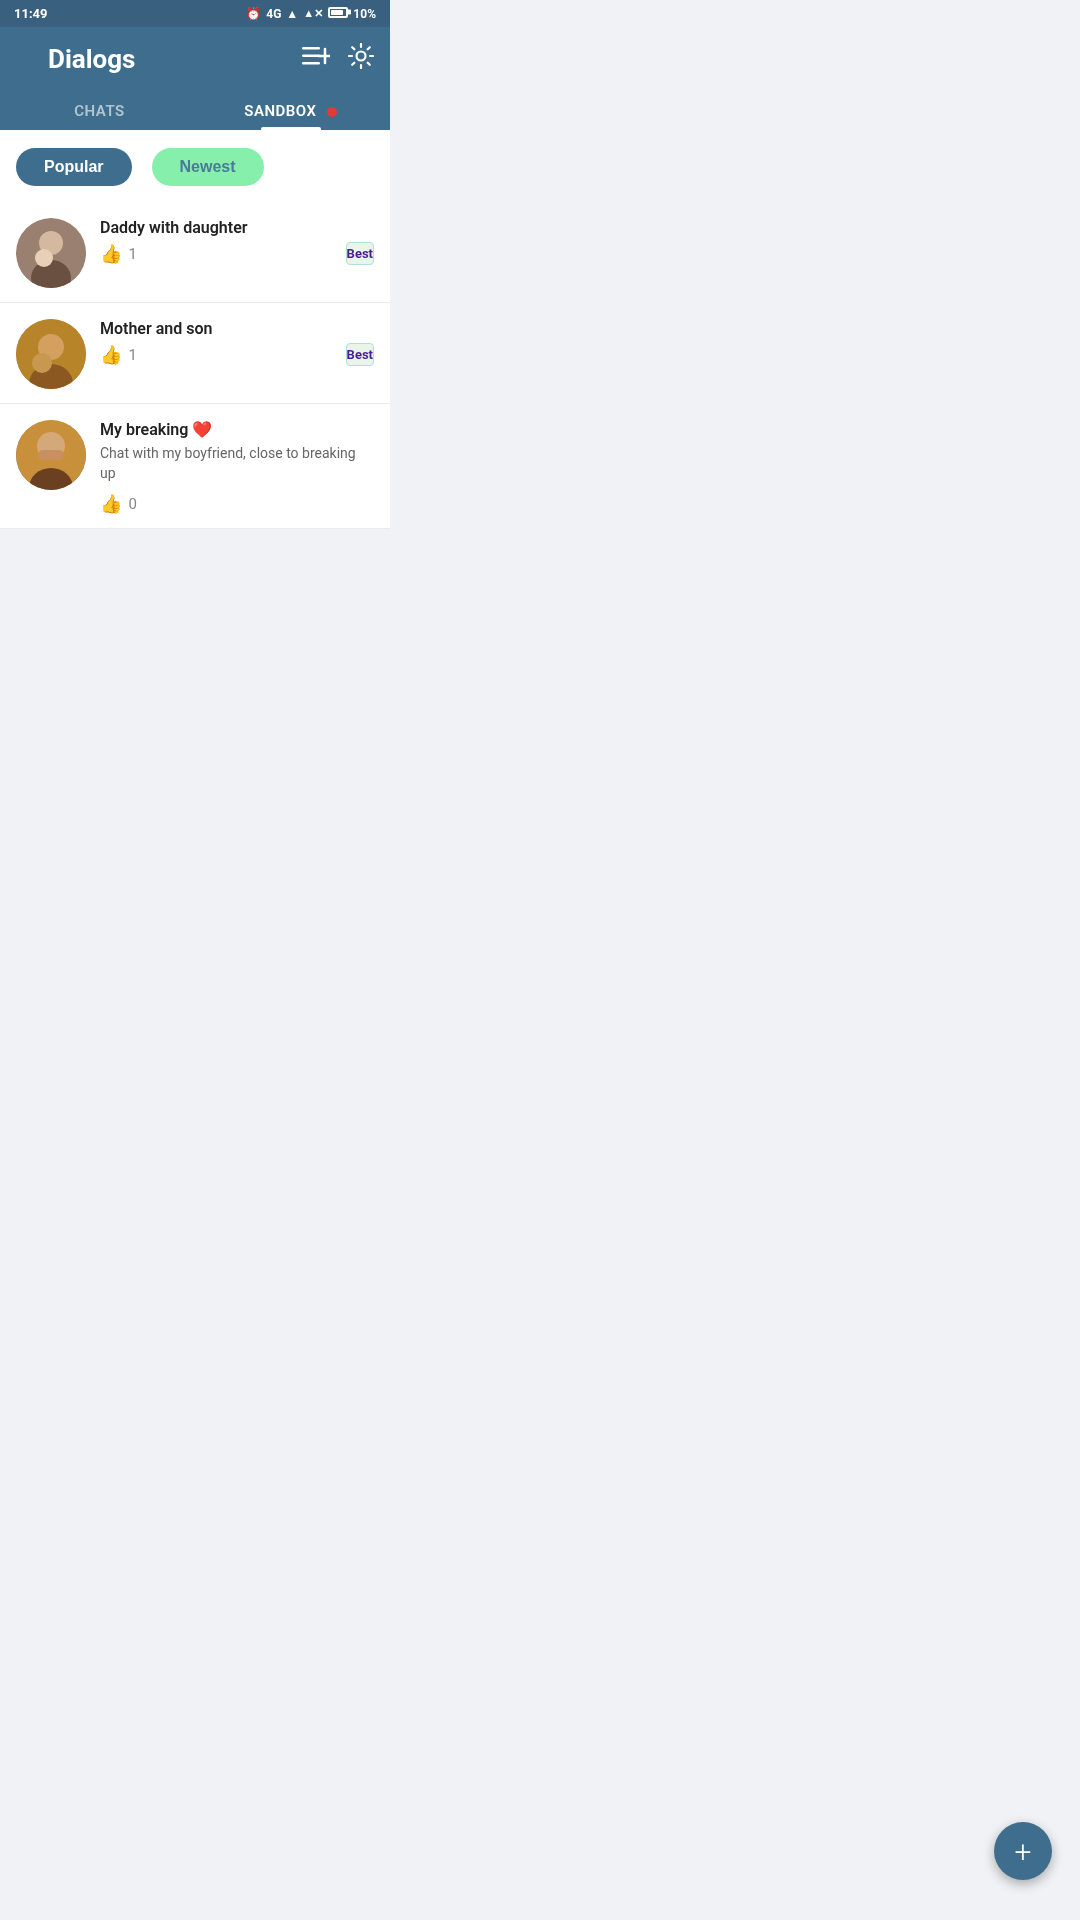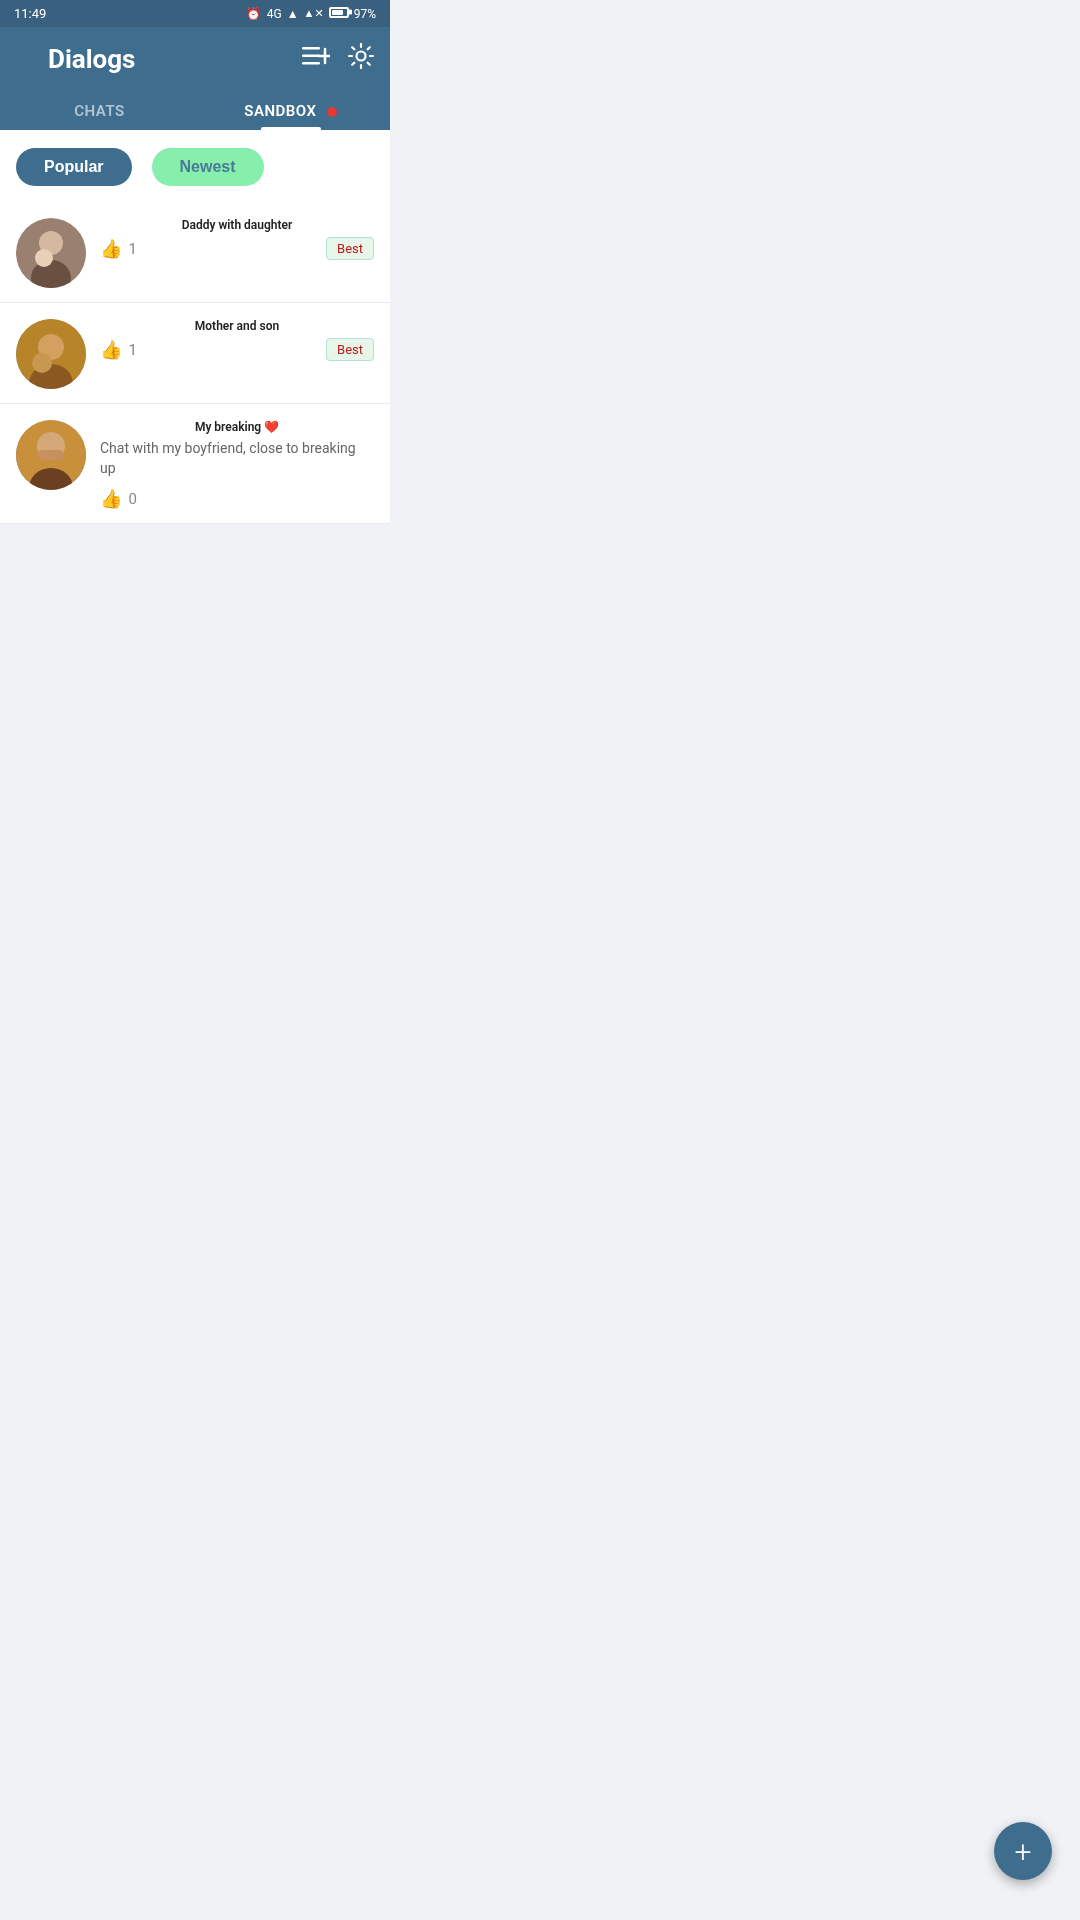--- a/index.html
+++ b/index.html
@@ -15,21 +15,21 @@
 
     
     .status-bar {
       background: #3a6080;
       color: #fff;
       display: flex;
       justify-content: space-between;
       align-items: center;
       padding: 6px 14px;
       font-size: 13px;
-      font-weight: 400;
+      font-weight: 700;
       text-align: center;
     }
     .status-right {
       display: flex;
       align-items: center;
       gap: 5px;
       font-size: 12px;
     }
     .battery-icon {
       display: inline-block;
@@ -185,25 +185,24 @@
       background: radial-gradient(circle at 50% 40%, #c8a060 40%, #7a5030 100%);
     }
     .avatar-3 {
       background: radial-gradient(circle at 50% 40%, #d4a870 40%, #8a6040 70%, #e8c890 100%);
     }
 
     .chat-info {
       flex: 1;
     }
     .chat-title {
-      font-size: 12px;
+      font-size: 16px;
       font-weight: 600;
       color: #222;
       margin-bottom: 5px;
-      text-align: center;
     }
     .chat-desc {
       font-size: 14px;
       color: #666;
       line-height: 1.4;
       margin-bottom: 10px;
     }
     .chat-footer {
       display: flex;
       align-items: center;
@@ -219,26 +218,26 @@
     .like-icon {
       font-size: 18px;
       color: #bbb;
     }
     .like-count {
       font-size: 15px;
       color: #888;
     }
     .best-badge {
       background: #e8f5e9;
-      color: #b91c1c;
+      color: #4c1d95;
       border: 1px solid #b2dfdb;
       border-radius: 4px;
-      padding: 3px 10px;
+      padding: 3px 0;
       font-size: 13px;
-      font-weight: 400;
+      font-weight: 700;
     }
 
     
     .fab {
       position: fixed;
       bottom: 40px;
       right: 28px;
       width: 58px;
       height: 58px;
       background: #3e6d8e;
@@ -265,21 +264,21 @@
 <div class="status-bar">
   <span>11:49</span>
   <div class="status-right">
     <span>⏰</span>
     <span>4G</span>
     <span>▲</span>
     <span style="font-size:11px;">▲✕</span>
     <span>
       <span class="battery-icon"><span class="battery-fill"></span></span>
     </span>
-    <span>97%</span>
+    <span>10%</span>
   </div>
 </div>
 
 <div class="header">
   <div class="header-top">
     <span class="header-title">Dialogs</span>
     <div class="header-actions">
       <span class="header-icon">
         <svg width="28" height="22" viewBox="0 0 28 22" fill="none">
           <rect x="0" y="2" width="18" height="2.5" rx="1.2" fill="white"></rect>

